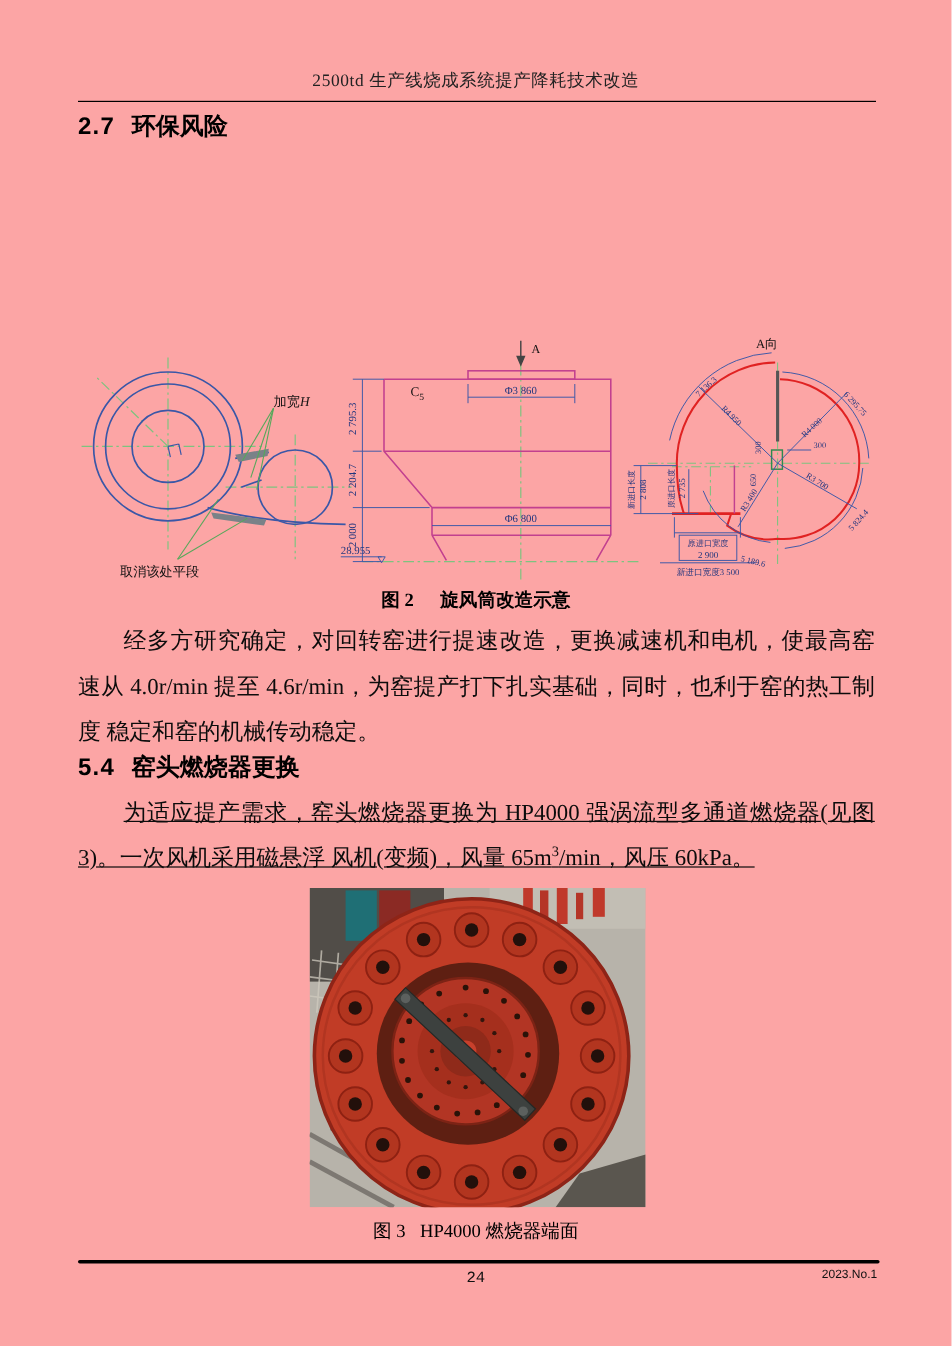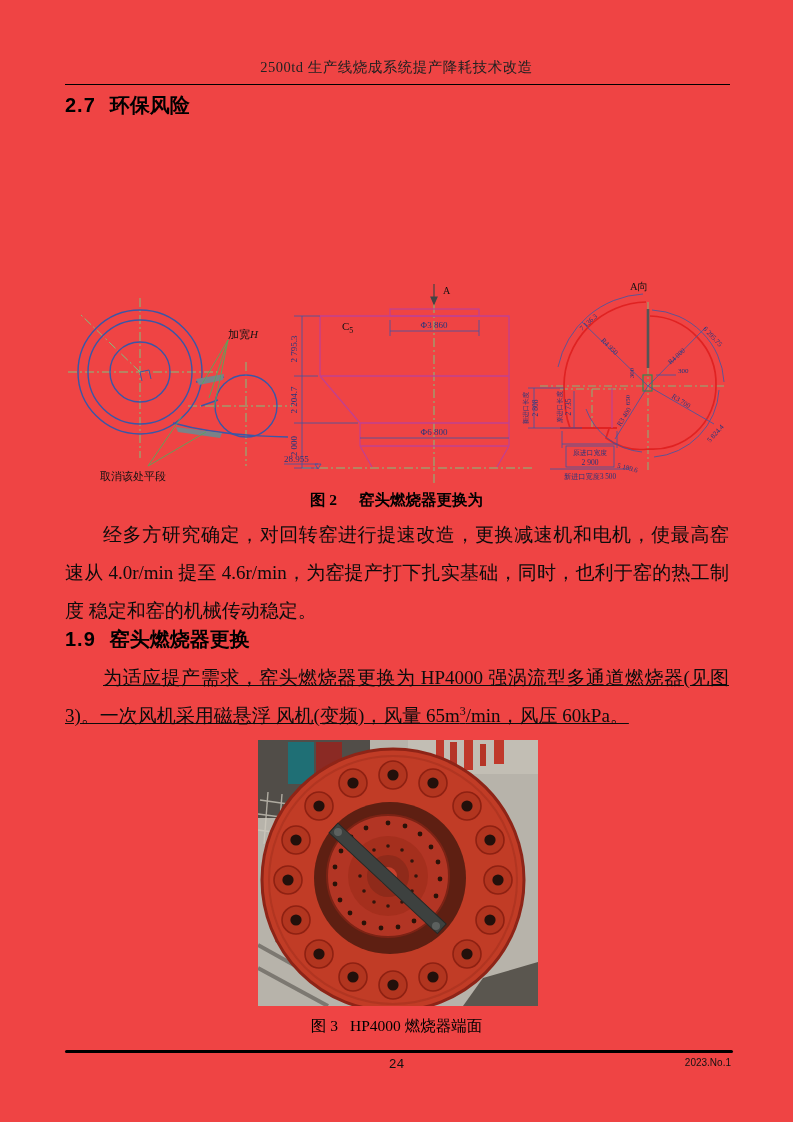--- a/index.html
+++ b/index.html
@@ -1,18 +1,18 @@
 <!DOCTYPE html>
 <html><head>
 <meta charset="utf-8">
 <style>
   * { margin:0; padding:0; box-sizing:border-box; }
   html,body { background:#ffffff; }
   .page {
-    position:relative; width:793px; height:1122px; background:#ef4444;
+    position:relative; width:793px; height:1122px; background:#fca5a5;
     font-family:"Liberation Serif","DejaVu Serif",serif; color:#111; overflow:hidden;
   }
   .header-title {
     position:absolute; top:58px; left:65px; width:663px;
     text-align:center; font-size:14.5px; color:#222; letter-spacing:0.5px;
   }
   .header-rule { position:absolute; top:84px; left:65px; width:665px; height:0;
     border-top:1.6px solid #000; }
   .sec-heading {
     position:absolute; left:65px; font-weight:bold; font-size:20px;
@@ -185,27 +185,27 @@
         <text class="cjk-dim" font-size="6.5" x="42" y="131" transform="rotate(-90 42 131)" text-anchor="middle">原进口长度</text>
         <text class="dimtxt" font-size="7.5" x="51" y="131" transform="rotate(-90 51 131)" text-anchor="middle">2 735</text>
         <text class="cjk-dim" font-size="6.8" x="70" y="179" text-anchor="middle">原进口宽度</text>
         <text class="dimtxt" font-size="7.5" x="70" y="189" text-anchor="middle">2 900</text>
         <text class="cjk-dim" font-size="7.2" x="70" y="203" text-anchor="middle">新进口宽度3 500</text>
       </g>
     </svg>
   </div>
 
   <div class="fig-caption bold" style="top:490px;">
-    <span class="cap-label">图 2</span><span>窑头燃烧器更换为</span>
+    <span class="cap-label">图 2</span><span>旋风筒改造示意</span>
   </div>
 
   <p class="para" style="top:516px;">经多方研究确定，对回转窑进行提速改造，更换减速机和电机，使最高窑速从 4.0r/min 提至 4.6r/min，为窑提产打下扎实基础，同时，也利于窑的热工制度 稳定和窑的机械传动稳定。</p>
 
   <div class="sec-heading" style="top:626px;">
-    <span class="num">1.9</span><span>窑头燃烧器更换</span>
+    <span class="num">5.4</span><span>窑头燃烧器更换</span>
   </div>
 
   <p class="para" style="top:659px;text-decoration:underline;"><span>为适应提产需求，窑头燃烧器更换为 HP4000 强涡流型多通道燃烧器(见图 3)。一次风机采用磁悬浮 风机(变频)，风量 65m</span><sup>3</sup><span>/min，风压 60kPa。</span></p>
 
   <div class="photo-wrap">
     <svg width="280" height="266" viewBox="0 0 280 266">
       <rect x="0" y="0" width="280" height="266" fill="#b7b3aa"></rect>
       <g>
         <rect x="0" y="0" width="112" height="78" fill="#514d48"></rect>
         <rect x="30" y="2" width="26" height="42" fill="#1f6f75"></rect>

